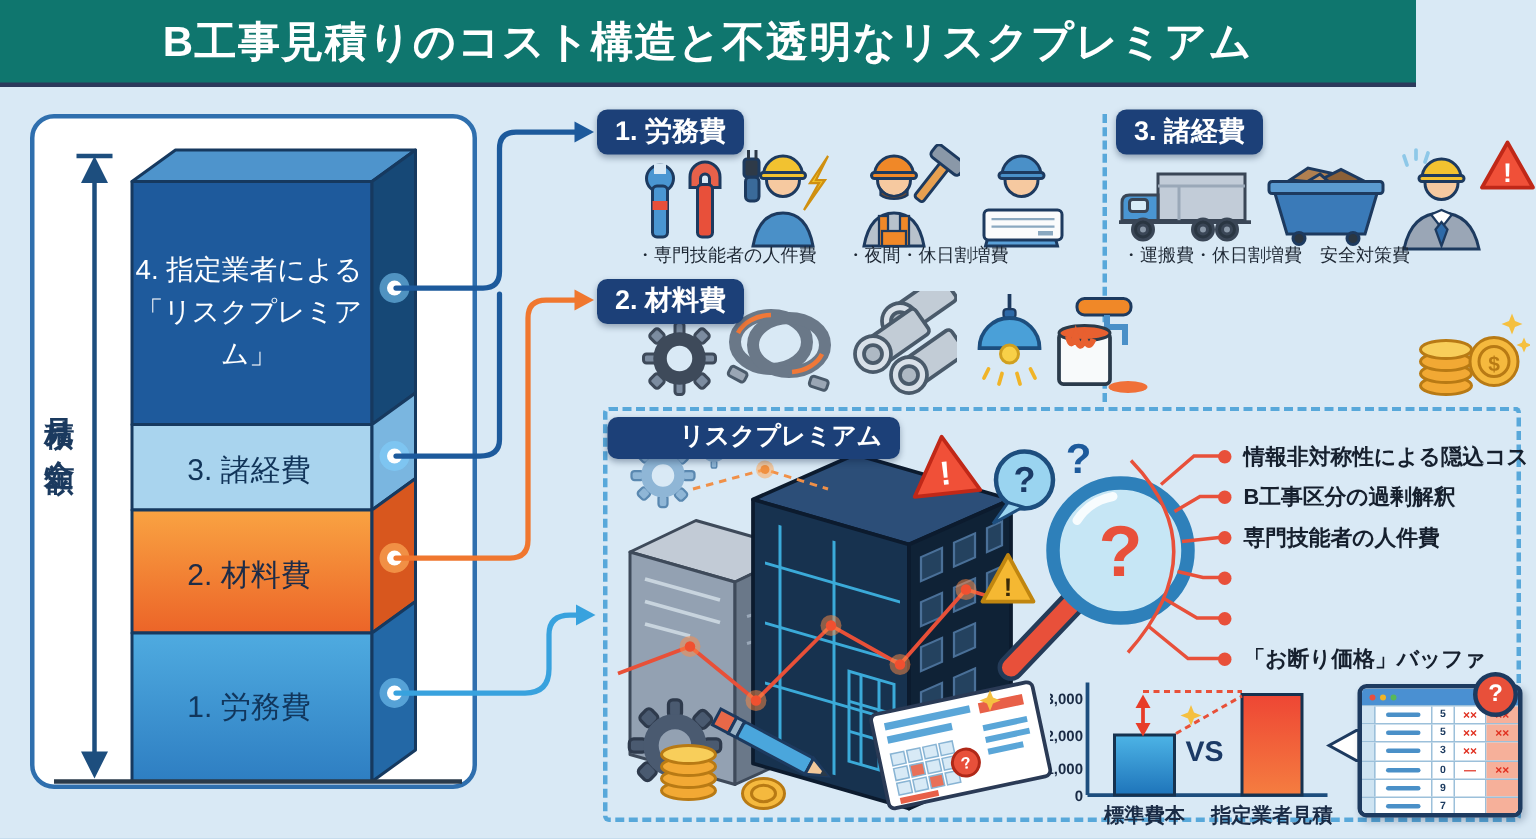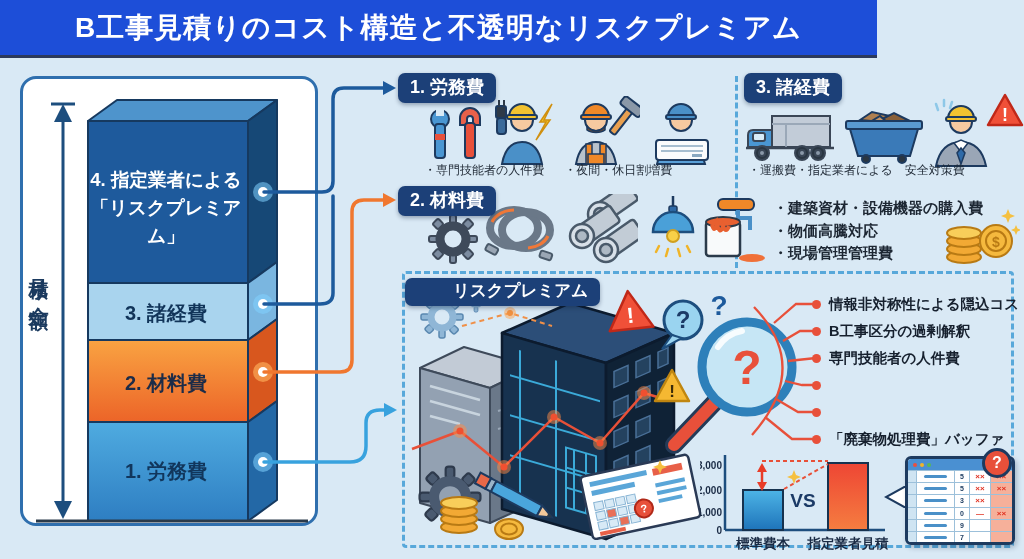--- a/index.html
+++ b/index.html
@@ -1,35 +1,35 @@
 <!DOCTYPE html>
 <html><head>
 <meta charset="utf-8">
 <style>
   * { margin:0; padding:0; box-sizing:border-box; }
   html,body { background:#b9d4e8; }
   body { font-family:"Liberation Sans","DejaVu Sans",sans-serif; }
   .canvas { position:relative; width:1024px; height:559px; background:#d9e9f5; overflow:hidden; }
 
   
-  .header { position:absolute; left:0; top:0; width:877px; height:58px; background:#1d4ed8;
+  .header { position:absolute; left:0; top:0; width:944px; height:58px; background:#0f766e;
             display:flex; align-items:center; justify-content:center; z-index:6;
             border-bottom:3px solid #2c3a5c; }
   .title { color:#ffffff; font-size:28px; font-weight:bold; letter-spacing:1px; }
 
   
   .panel { position:absolute; left:20px; top:76px; width:298px; height:450px; background:#ffffff;
            border:3px solid #2f6fae; border-radius:16px; z-index:1; }
   .axis-label { position:absolute; left:26px; top:262px; writing-mode:vertical-rl; text-orientation:upright;
                 font-size:20px; font-weight:bold; color:#1b3a5f; letter-spacing:2px; z-index:3; }
 
   svg.layer { position:absolute; left:0; top:0; z-index:2; pointer-events:none; }
   svg text { font-family:"Liberation Sans","DejaVu Sans",sans-serif; }
 
-  .seg-label { position:absolute; text-align:center; font-weight:bold; z-index:3; pointer-events:none; }
+  .seg-label { position:absolute; text-align:center; font-weight:normal; z-index:3; pointer-events:none; }
   .seg-label.s4 { left:90px; top:166px; width:152px; color:#ffffff; font-size:18.5px; line-height:1.5; }
   .seg-label.s3 { left:90px; top:300px; width:152px; color:#113459; font-size:20px; }
   .seg-label.s2 { left:90px; top:370px; width:152px; color:#1d2c48; font-size:20px; }
   .seg-label.s1 { left:90px; top:458px; width:152px; color:#11365c; font-size:20px; }
 
   .badge { position:absolute; background:#1c4078; color:#fff; font-weight:bold; font-size:18px;
            padding:2px 12px 4px; border-radius:7px; z-index:5; box-shadow:0 2px 4px rgba(10,30,60,.35);
            white-space:nowrap; }
   .badge.risk { font-size:16.5px;padding-left:48px; }
 
@@ -153,26 +153,21 @@
   <div class="badge" style="left:744px; top:73px;">3. 諸経費</div>
   <div class="badge risk" style="left:405px; top:278px;">リスクプレミアム</div>
 
   <div class="divider-v"></div>
   <div class="risk-box"></div>
 
   <div class="bullets" style="left:424px; top:162px;">
     <span>・専門技能者の人件費</span><span>・夜間・休日割増費</span>
   </div>
 
-  <div class="bullets" style="left:748px; top:162px;">・運搬費・指定業者による　安全対策費</div>
-  <div class="blist" style="left:773px; top:197px;">
-    <div>・建築資材・設備機器の購入費</div>
-    <div>・物価高騰対応</div>
-    <div>・現場管理管理費</div>
-  </div>
+  <div class="bullets" style="left:748px; top:162px;">・運搬費・休日割増費　安全対策費</div>
 
   <svg class="icon-svg" style="left:426px; top:106px;" width="64" height="58" viewBox="0 0 64 58">
     <g stroke="#1d3a5f" stroke-width="2">
       <circle cx="14" cy="13" r="9" fill="#4a96d2"></circle>
         <rect x="10" y="3" width="8" height="7" fill="#d9e9f5" stroke="none"></rect>
       <rect x="9" y="18" width="10" height="34" rx="3" fill="#4a96d2"></rect>
         <rect x="9" y="28" width="10" height="6" fill="#e8503a" stroke="none"></rect>
       <path d="M34,12 a10,10 0 0 1 20,0 v7 h-7 v-6 a3,3 0 0 0 -6,0 v6 h-7 z" fill="#e8614a"></path>
       <rect x="39" y="17" width="10" height="35" rx="3" fill="#e8503a"></rect>
     </g>
@@ -529,21 +524,21 @@
         <span class="risk-text">専門技能者の人件費</span>
       </div>
     <div class="risk-item">
         <span class="risk-dot"></span>
       </div>
     <div class="risk-item">
         <span class="risk-dot"></span>
       </div>
     <div class="risk-item">
         <span class="risk-dot"></span>
-        <span class="risk-text">「廃棄物処理費」バッファ</span>
+        <span class="risk-text">「お断り価格」バッファ</span>
       </div>
   </div>
 
   <svg class="icon-svg" style="left:700px; top:447px; z-index:5;" width="205" height="112" viewBox="0 0 205 112">
     <line x1="25" y1="8" x2="25" y2="83" stroke="#1d4e7e" stroke-width="2.5"></line>
     <line x1="25" y1="83" x2="185" y2="83" stroke="#1d4e7e" stroke-width="2.5"></line>
     <text x="22" y="22" text-anchor="end" font-size="10" font-weight="bold" fill="#1a2b45">3,000</text>
     <text x="22" y="47" text-anchor="end" font-size="10" font-weight="bold" fill="#1a2b45">2,000</text>
     <text x="22" y="69" text-anchor="end" font-size="10" font-weight="bold" fill="#1a2b45">1,000</text>
     <text x="22" y="87" text-anchor="end" font-size="10" font-weight="bold" fill="#1a2b45">0</text>

